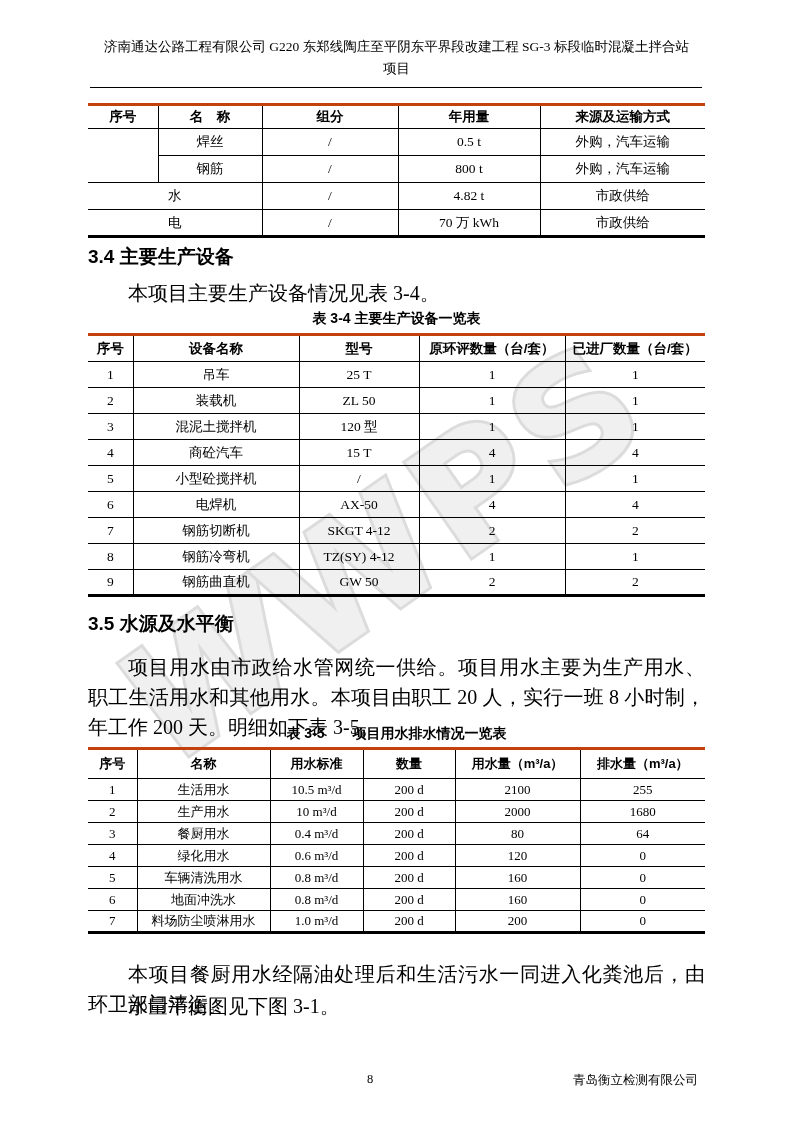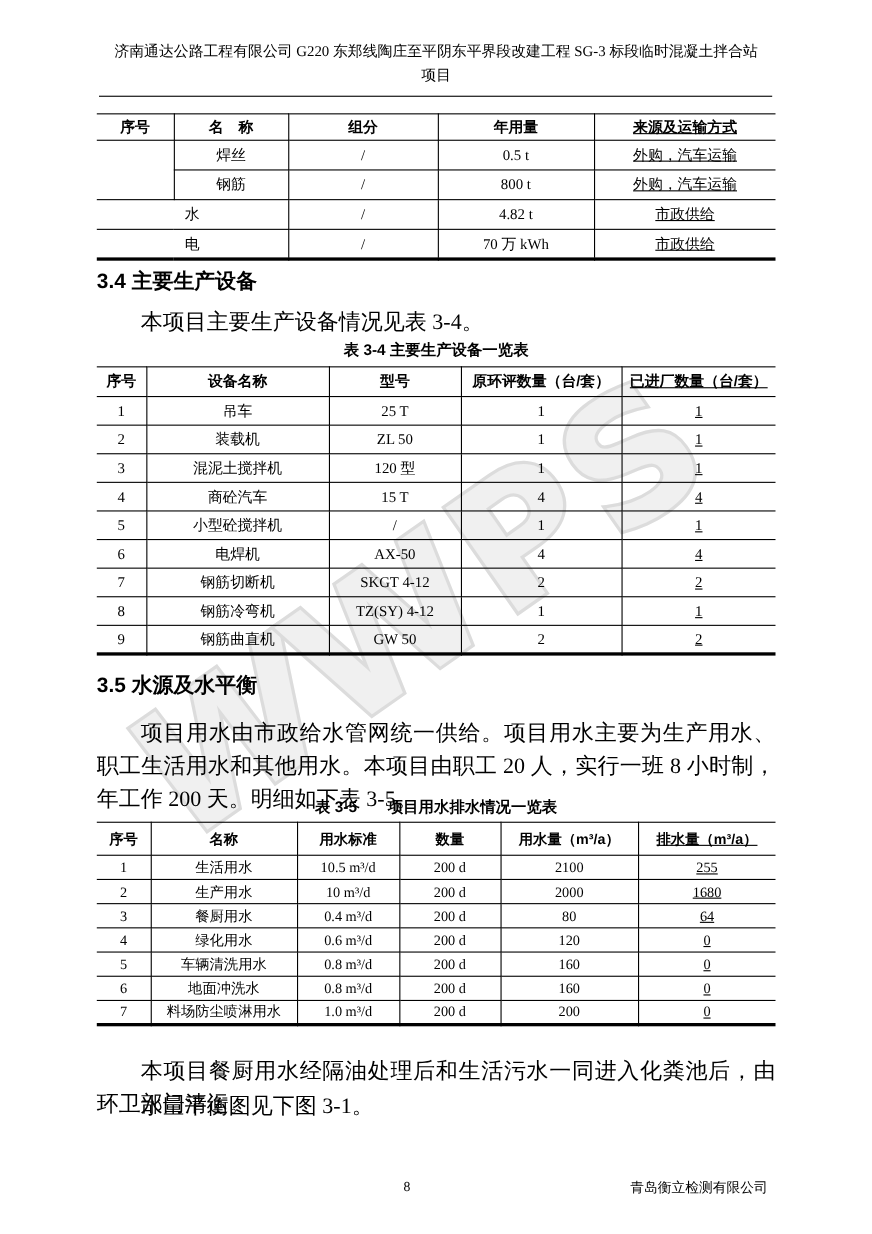--- a/index.html
+++ b/index.html
@@ -56,35 +56,35 @@
   .tbl-caption{
     left:88px;width:617px;text-align:center;
     font-family:"Liberation Sans","DejaVu Sans",sans-serif;
     font-weight:bold;font-size:14px;line-height:20px;
     white-space:pre-wrap;
   }
   
   table.doc-table{
     position:absolute;left:88px;width:617px;
     border-collapse:collapse;table-layout:fixed;
-    border-top:1px solid #c2410c;border-bottom:3px solid #000;
+    border-top:3px solid #c2410c;border-bottom:3px solid #000;
     font-size:13.5px;
   }
   table.doc-table td,table.doc-table th{
     border:1px solid #000;
     text-align:center;vertical-align:middle;
     padding:0 2px;overflow:hidden;
     font-weight:normal;
   }
   table.doc-table thead th{
     font-family:"Liberation Sans","DejaVu Sans",sans-serif;
     font-weight:bold;
   }
   td.bl0,th.bl0{border-left:none!important;}
-  td.br0,th.br0{border-right:none!important;text-decoration:underline;}
+  td.br0,th.br0{border-right:none!important;}
   #materials-table{top:103px;}
   #materials-table thead tr{height:24px;}
   #materials-table tbody tr{height:27px;}
   #equipment-table{top:333px;}
   #equipment-table thead tr{height:27px;}
   #equipment-table tbody tr{height:26px;}
   #water-table{top:747px;font-size:13px;}
   #water-table thead tr{height:30px;}
   #water-table tbody tr{height:22px;}
   #water-table tr.total-row{height:24px;}

